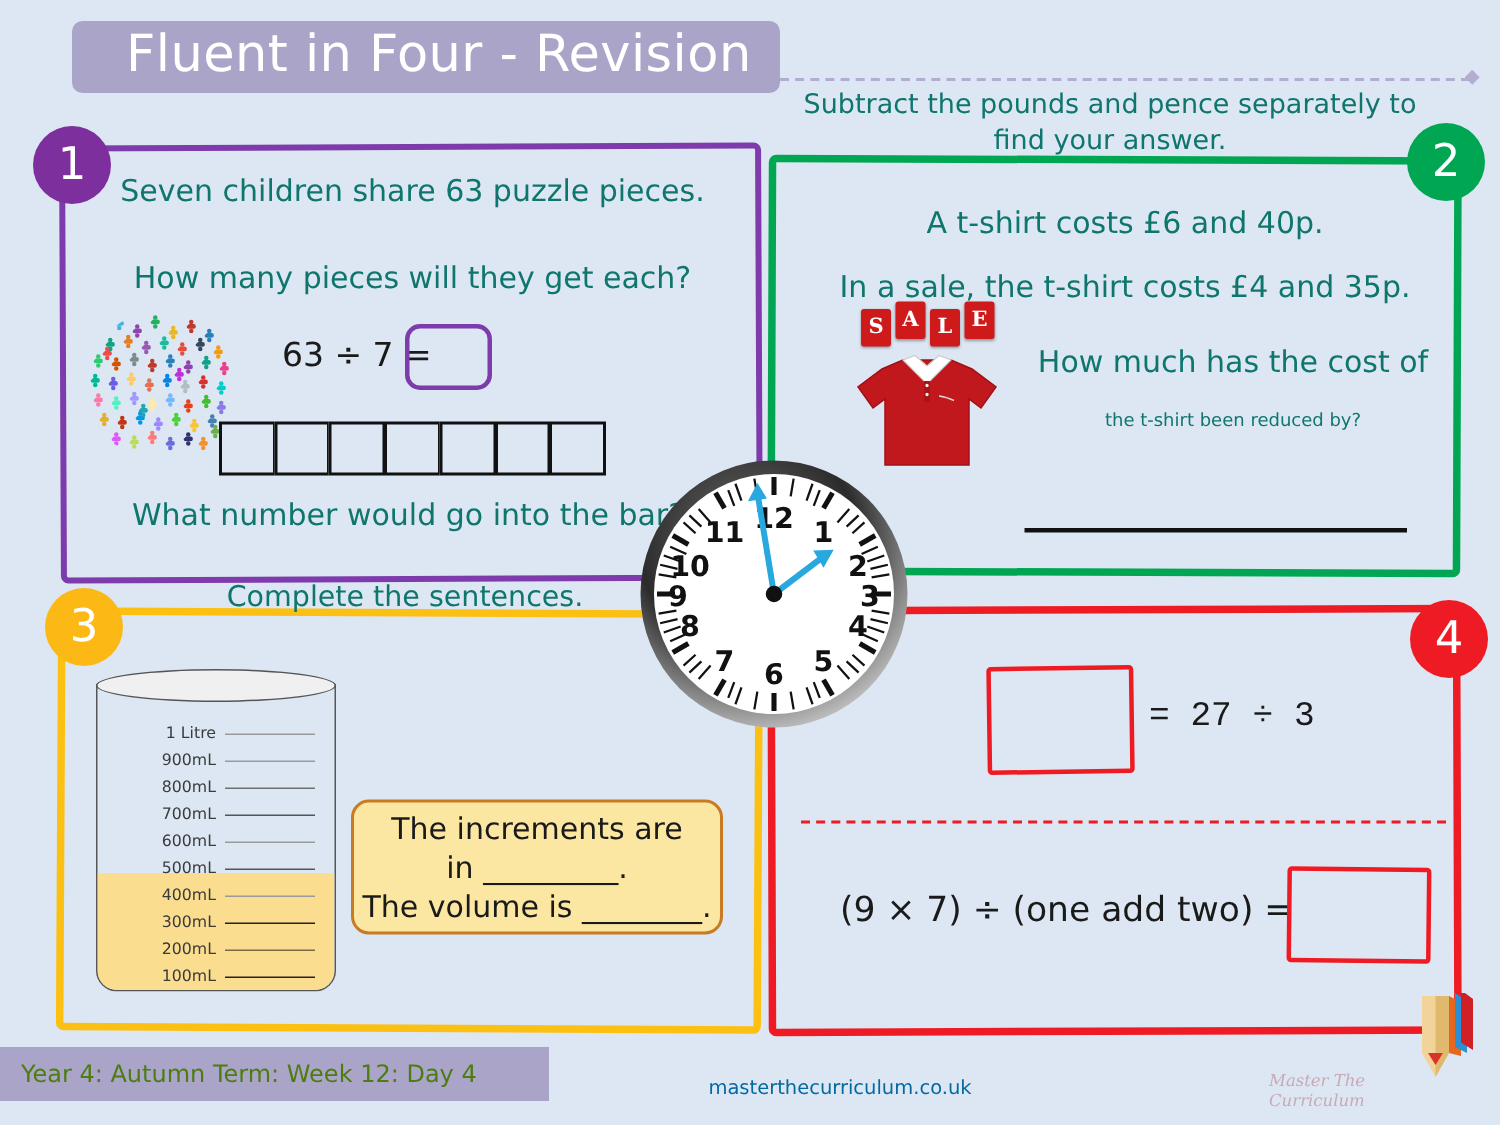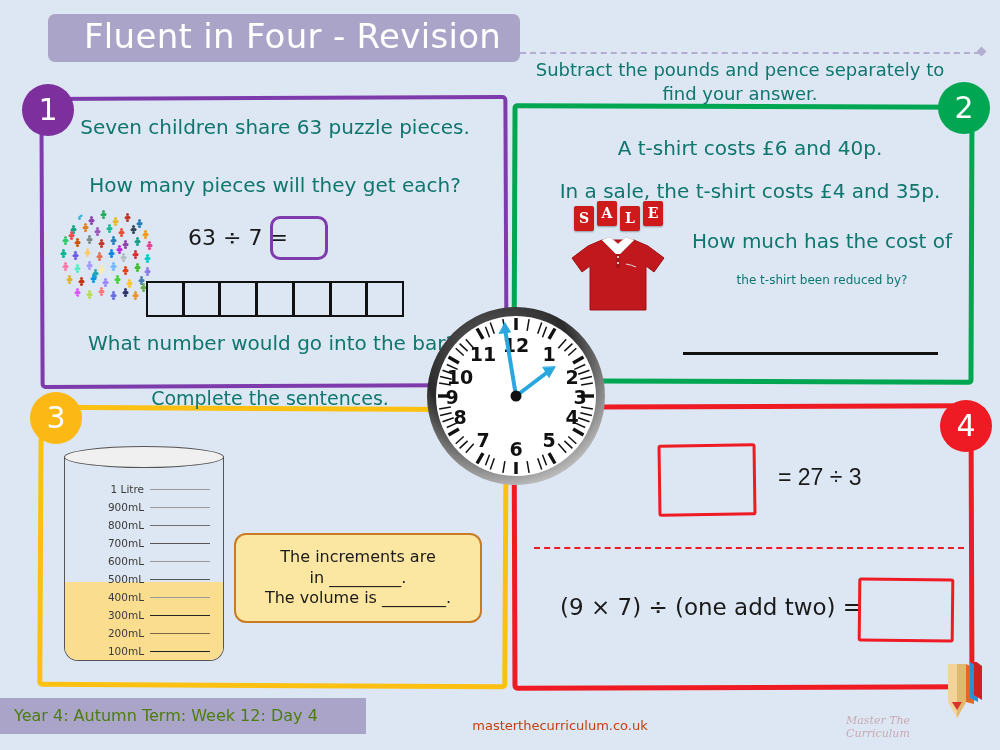--- a/index.html
+++ b/index.html
@@ -151,32 +151,32 @@
     width: 86px; text-align: right; padding-right: 6px;
     font-size: 10.5px; color: #3b3b3b;
     font-family: "DejaVu Sans", sans-serif;
   }
   .scale-tick { flex: 1; height: 0; margin-right: 14px; }
   .callout {
     position: absolute; left: 234px; top: 533px; width: 248px; height: 90px;
     background: #fce7a2; border: 2px solid #c97b23; border-radius: 12px;
     display: flex; flex-direction: column; align-items: center;
     justify-content: center; text-align: right;
-    font-family: "DejaVu Sans", sans-serif; font-size: 16px; color: #1a1a1a;
+    font-family: "DejaVu Sans", sans-serif; font-size: 20px; color: #1a1a1a;
     line-height: 1.3;
   }
 
   
   .q4-box-a {
     position: absolute; left: 658px; top: 444px; width: 98px; height: 72px;
     border: 3px solid #ee1b24; border-radius: 3px; transform: rotate(-0.8deg);
   }
   .q4-eq-a {
     position: absolute; left: 766px; top: 464px;
-    font-size: 23px; color: #1a1a1a; font-family: Liberation Sans, sans-serif; margin-left: 12px;
+    font-size: 23px; color: #1a1a1a; font-family: Liberation Mono, monospace;
   }
   .q4-divider {
     position: absolute; left: 534px; top: 547px; width: 430px; height: 0;
     border-top: 2.5px dashed #ee1b24;
   }
   .q4-eq-b {
     position: absolute; left: 560px; top: 594px;
     font-size: 23px; color: #1a1a1a; font-family: "DejaVu Sans", sans-serif;
     white-space: nowrap;
   }
@@ -196,21 +196,21 @@
     position: absolute; left: 0; top: 698px; width: 366px; height: 36px;
     background: #aaa5c8;
   }
   .footer-text {
     position: absolute; left: 14px; top: 706px; width: 350px;
     color: #4d7c0f; font-size: 16px; white-space: nowrap;
     font-family: "DejaVu Sans", sans-serif;
   }
   .site-text {
     position: absolute; left: 440px; top: 718px; width: 240px;
-    color: #c2410c; font-size: 13px; text-align: center;
+    color: #0369a1; font-size: 13px; text-align: center;
     font-family: "DejaVu Sans", sans-serif;
   }
   .logo-text {
     position: absolute; left: 846px; top: 714px; width: 120px;
     color: #c9a9b6; font-size: 11px; text-align: left; font-style: italic;
     font-family: "DejaVu Serif", serif;
   }
   .pencil { position: absolute; left: 940px; top: 662px; width: 46px; height: 60px; }
 </style>
 </head>

